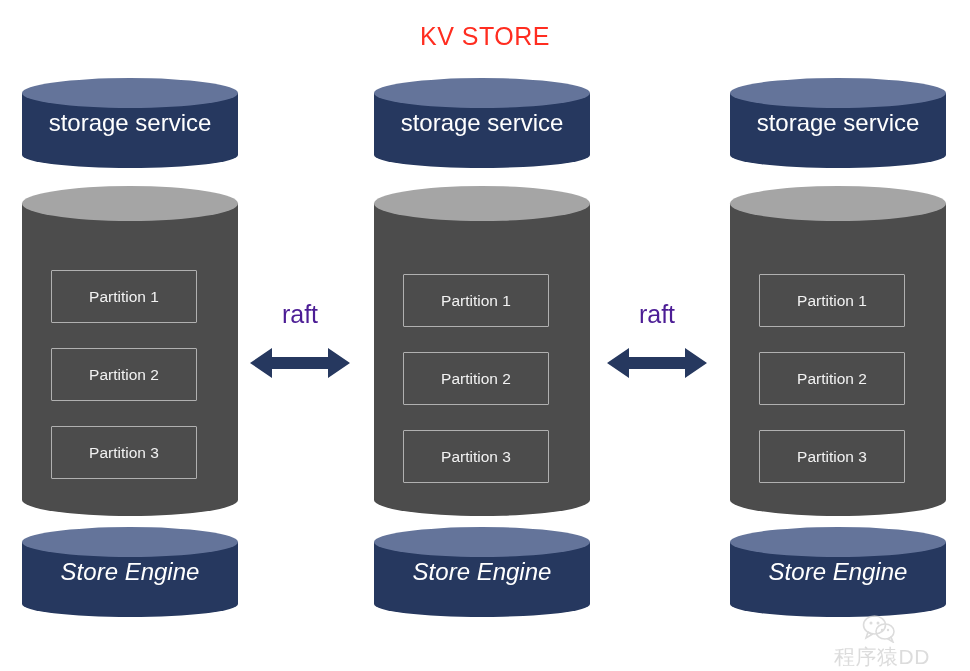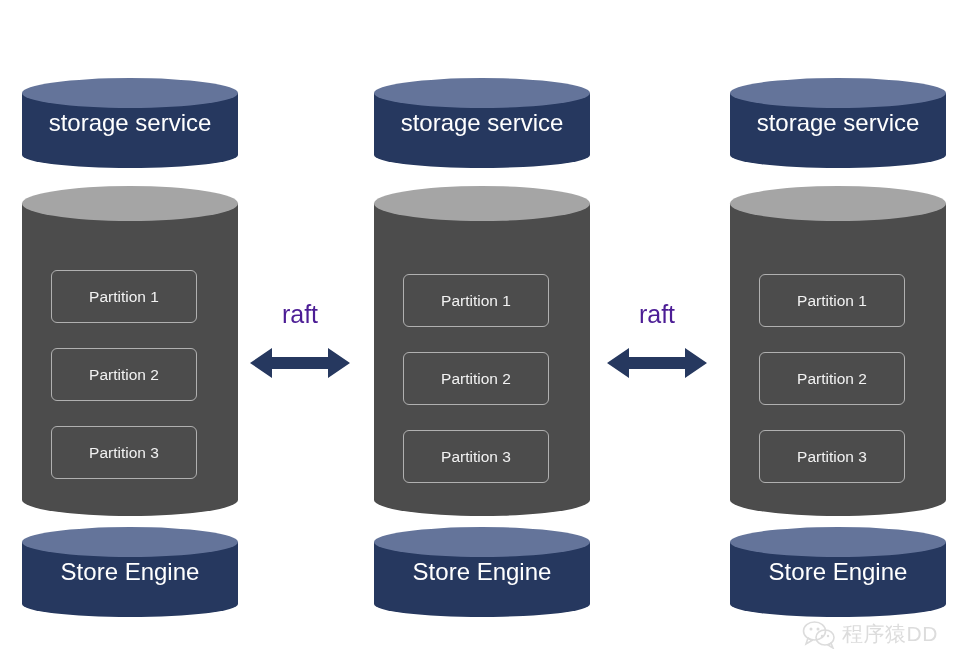--- a/index.html
+++ b/index.html
@@ -83,21 +83,21 @@
     display: flex;
     align-items: center;
     justify-content: center;
     color: #ffffff;
     font-size: 24px;
     z-index: 5;
     white-space: nowrap;
   }
 
   .storage-service-cyl { top: 78px;  height: 90px; }
-  .store-engine-cyl    { top: 527px; height: 90px; }
+  .store-engine-cyl    { top: 527px; height: 90px; font-style: italic; }
 
   
   .gray-cyl {
     position: absolute;
     left: 0;
     top: 186px;
     width: 216px;
     height: 330px;
   }
   .gray-cyl .gcyl-body {
@@ -133,21 +133,21 @@
     left: 29px;
     top: 84px;
     width: 146px;
     z-index: 4;
   }
   .partition-box {
     box-sizing: border-box;
     width: 146px;
     height: 53px;
     border: 1px solid #b0b0b0;
-    border-radius: 6px;
+    border-radius: 1px;
     display: flex;
     align-items: center;
     justify-content: center;
     color: #f2f2f2;
     font-size: 15.5px;
     margin-bottom: 25px;
     white-space: nowrap;
   }
   .partition-box:last-child { margin-bottom: 8px; }
 
@@ -186,39 +186,41 @@
   .watermark {
     position: absolute;
     left: 802px;
     top: 613px;
     width: 160px;
     height: 42px;
     display: flex;
     align-items: center;
     z-index: 20;
     opacity: 0.72;
+    flex-direction: column;
   }
   .watermark .wm-icon {
     width: 34px;
     height: 30px;
     margin-right: 6px;
     flex: 0 0 auto;
   }
   .watermark .wm-text {
     font-size: 21px;
     color: #cfcfcf;
     white-space: nowrap;
     letter-spacing: 0.5px;
   }
 </style>
 </head>
 <body>
 
 <div id="canvas">
 
+  <div class="diagram-title">KV STORE</div>
 
   <div class="node-column col-left">
 
     <div class="navy-cyl storage-service-cyl">
       <div class="cyl-bottom"></div>
       <div class="cyl-body"></div>
       <div class="cyl-top"></div>
       <div class="cyl-label">storage service</div>
     </div>
 

